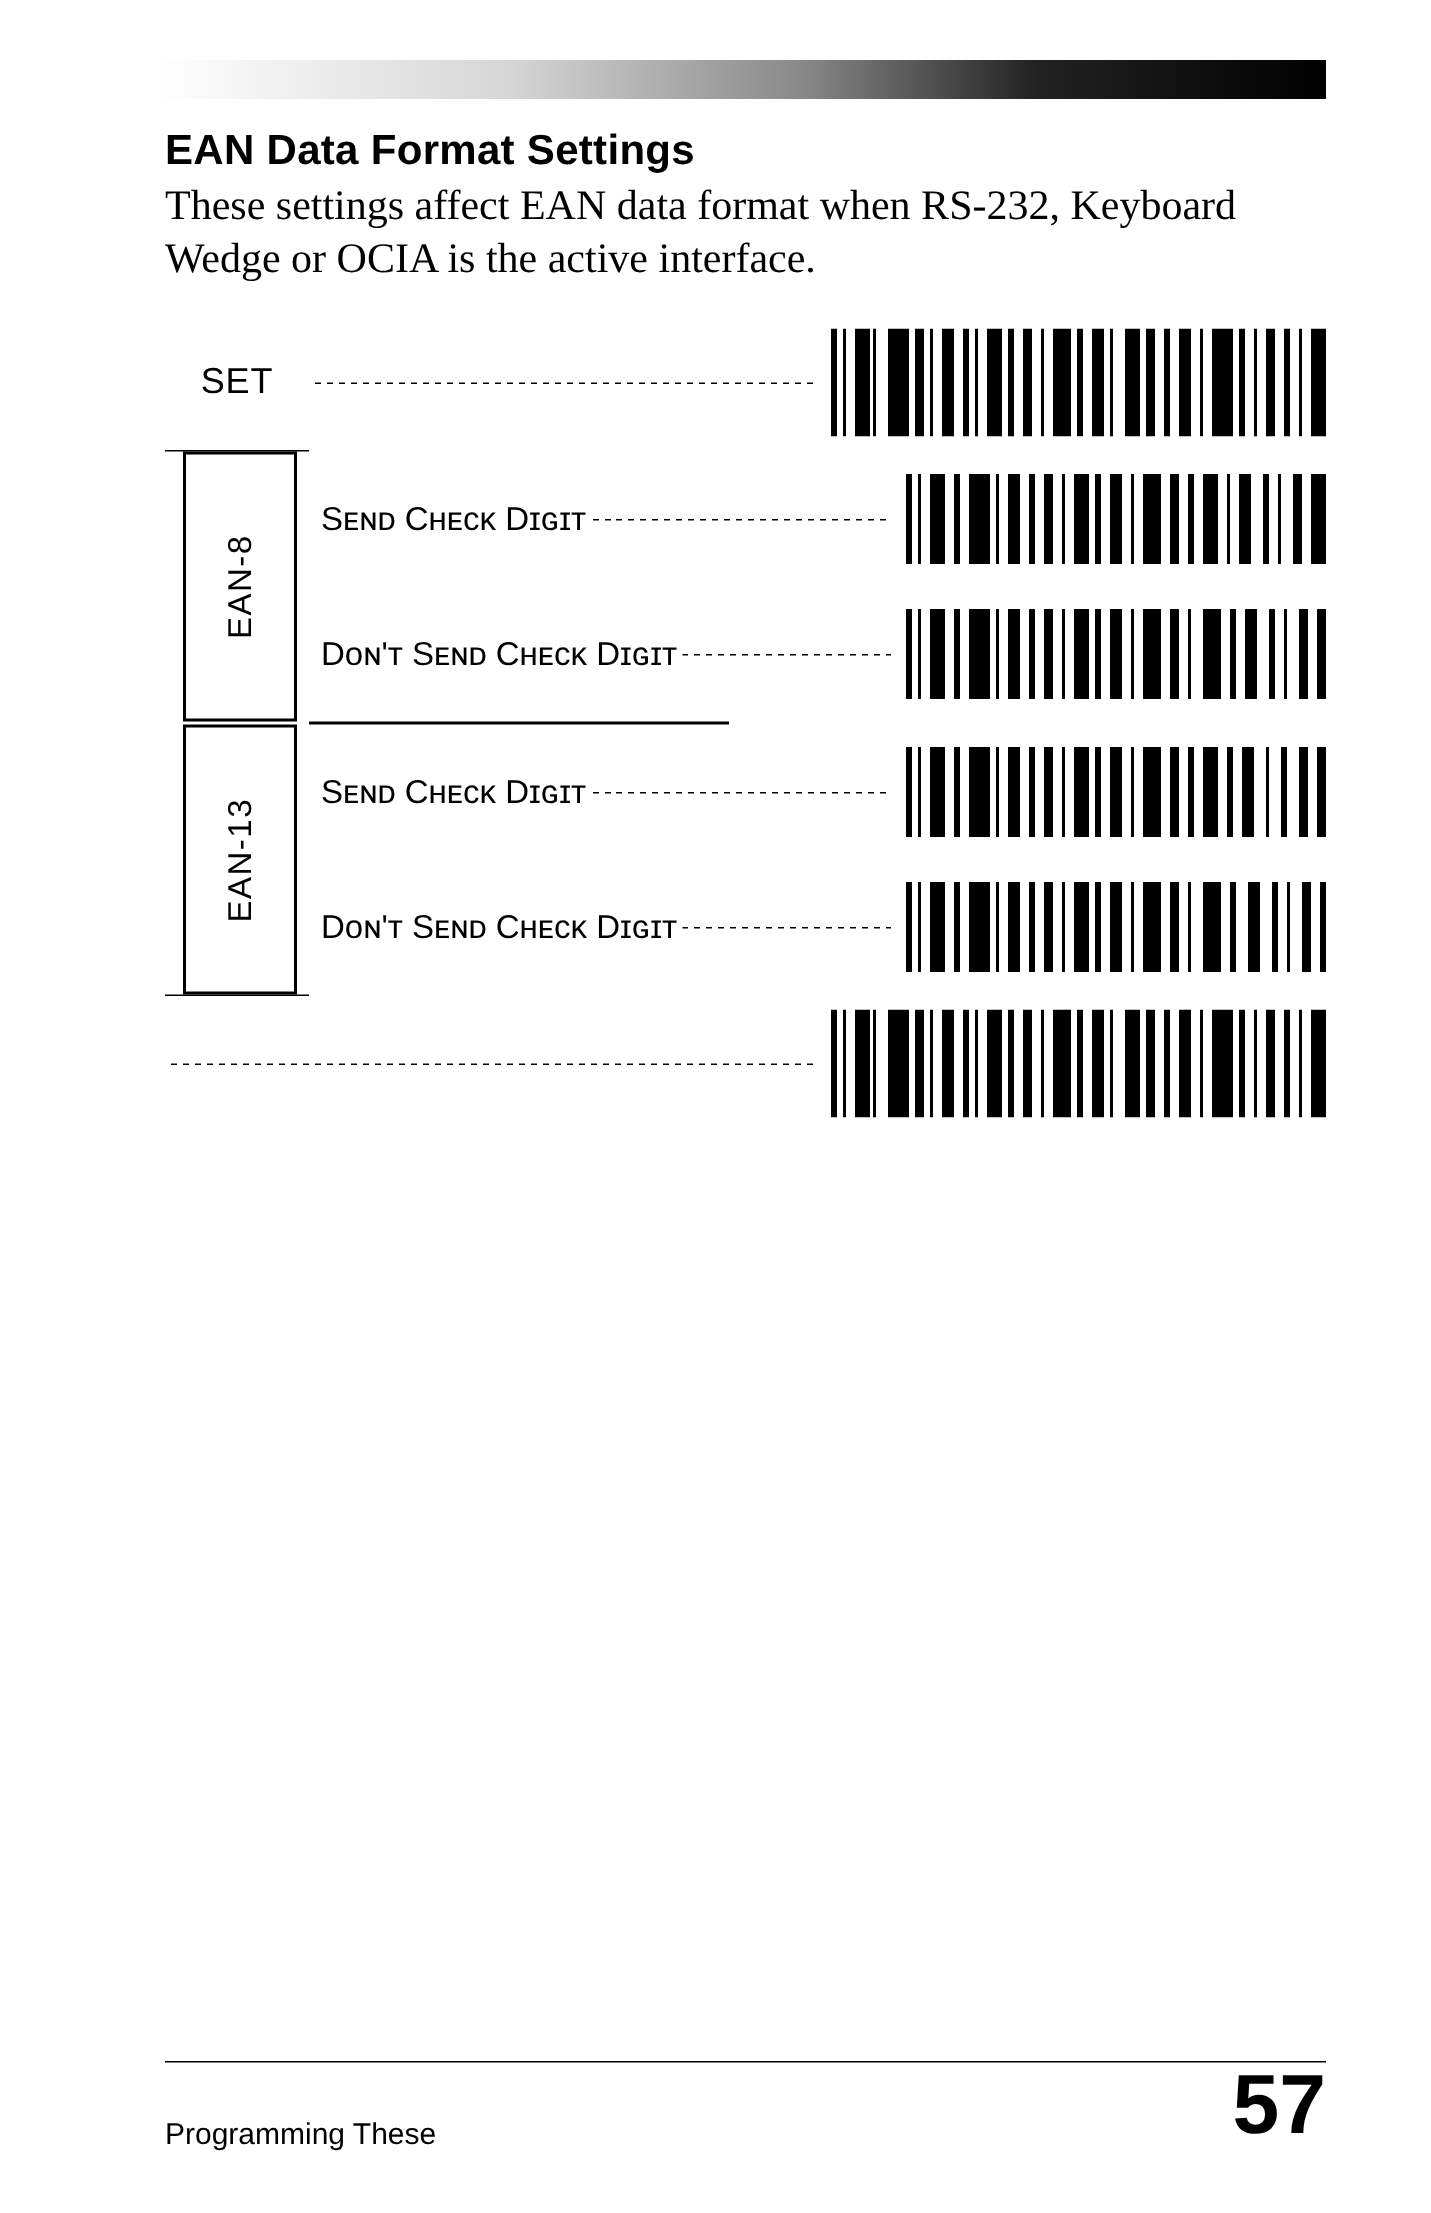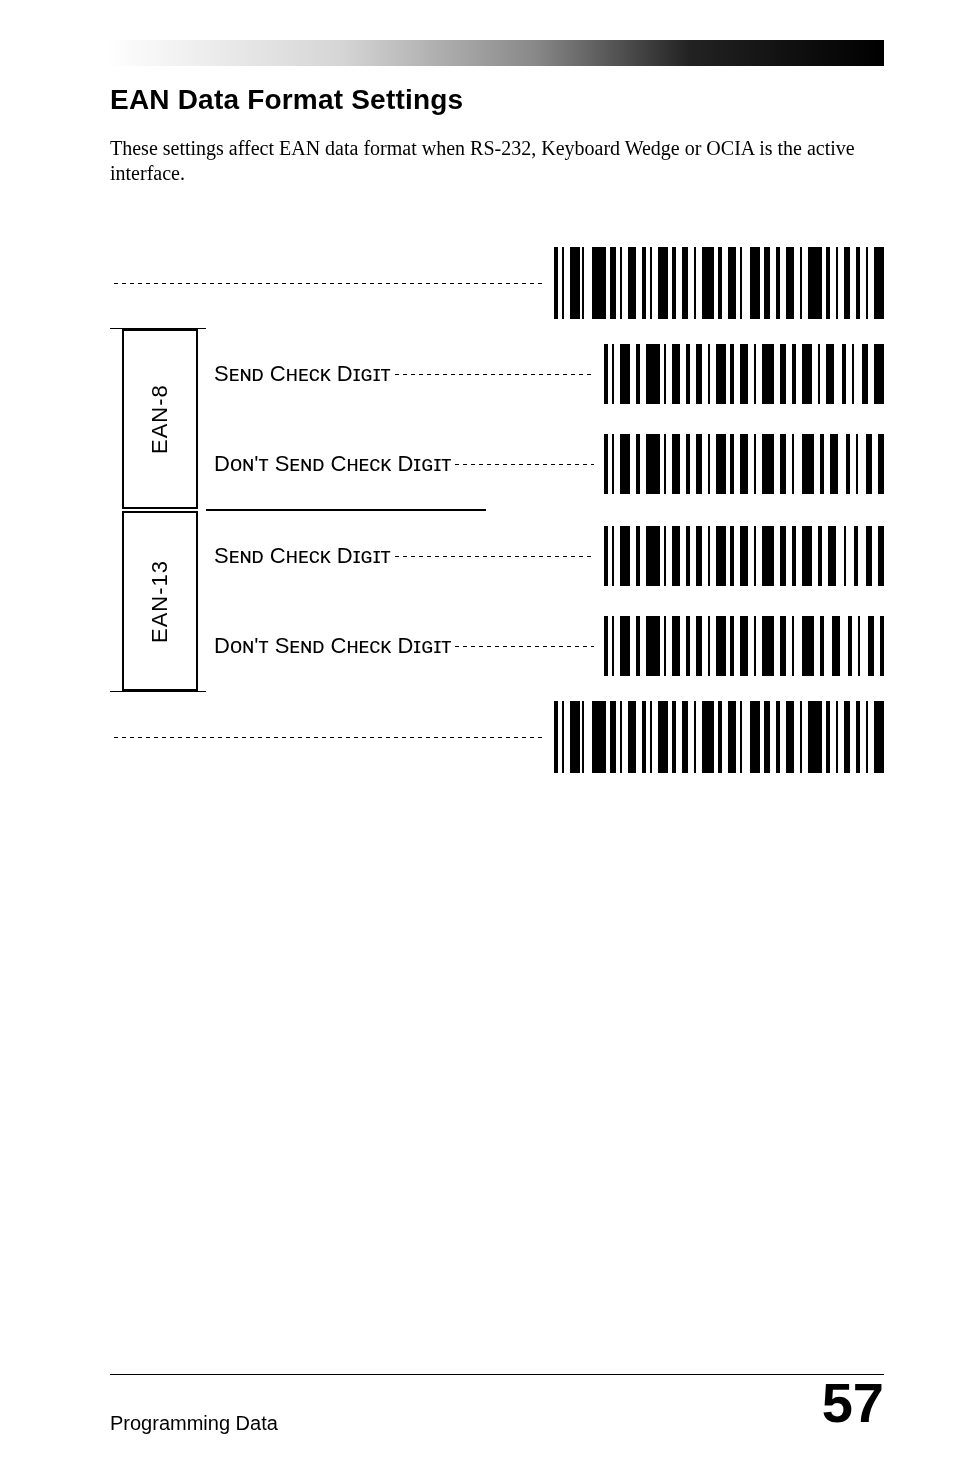--- a/index.html
+++ b/index.html
@@ -20,28 +20,28 @@
     padding: 40px 70px 50px 110px;
   }
   .top-gradient {
     height: 26px;
     background: linear-gradient(to right, #fefefe 0%, #d5d5d5 30%, #888 55%, #222 75%, #000 100%);
     margin-bottom: 18px;
   }
   .heading {
     font-weight: bold;
     font-size: 28px;
-    margin: 0 0 20px 0;
+    margin: 0 0 4px 0;
     letter-spacing: 0.2px;
   }
   .subtext {
     font-family: "Times New Roman", Times, serif;
-    font-size: 20px;
+    font-size: 28px;
     line-height: 1.25;
-    margin-bottom: 52px;
+    margin-bottom: 20px;
   }
   .table-wrap {
     position: relative;
   }
   .row {
     display: flex;
     align-items: center;
     height: 90px;
   }
   .sidecol {
@@ -139,20 +139,21 @@
 
 <div class="page">
   <div class="top-gradient"></div>
 
   <h2 class="heading">EAN Data Format Settings</h2>
   <div class="subtext">These settings affect EAN data format when RS-232, Keyboard Wedge or OCIA is the active interface.</div>
 
   <div class="table-wrap">
 
     <div class="row">
+      <div class="sidecol side-setend">SET</div>
       <div class="long-dashes"></div>
       <svg class="barcode" width="330" height="72">
         <g fill="#000">
           <rect x="0" y="0" width="4" height="72"></rect>
             <rect x="8" y="0" width="2" height="72"></rect>
           <rect x="16" y="0" width="10" height="72"></rect>
             <rect x="28" y="0" width="2" height="72"></rect>
           <rect x="38" y="0" width="14" height="72"></rect>
             <rect x="56" y="0" width="6" height="72"></rect>
           <rect x="66" y="0" width="2" height="72"></rect>
@@ -363,16 +364,16 @@
           <rect x="312" y="0" width="2" height="72"></rect>
             <rect x="320" y="0" width="10" height="72"></rect>
         </g>
       </svg>
     </div>
 
   </div>
 
   <div class="footer-line"></div>
   <div class="footer">
-    <div class="footer-left">Programming Data</div>
+    <div class="footer-left">Programming These</div>
     <div class="footer-right">57</div>
   </div>
 </div>
 
 </body></html>

